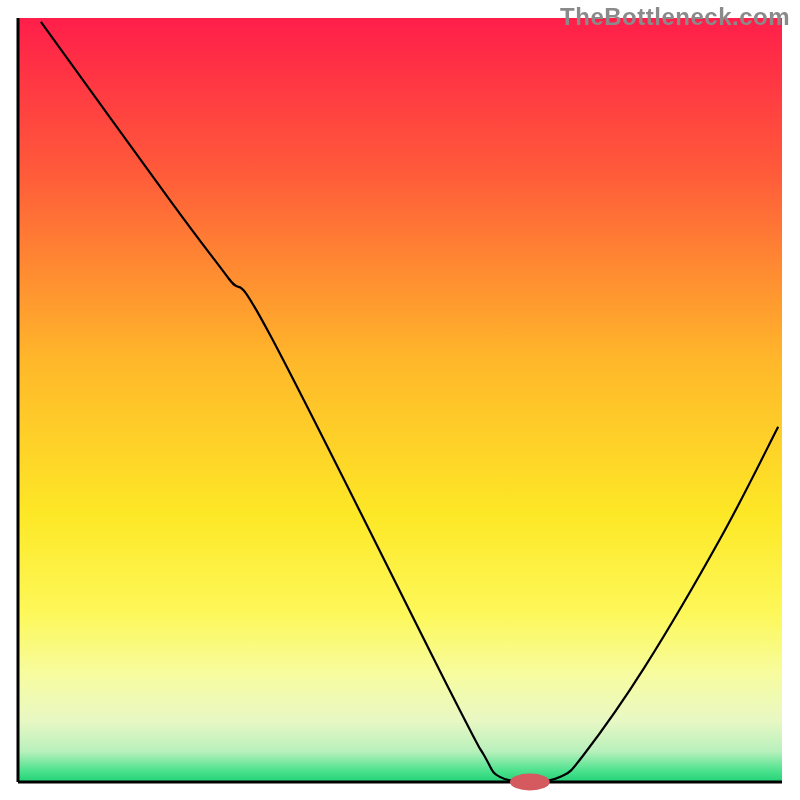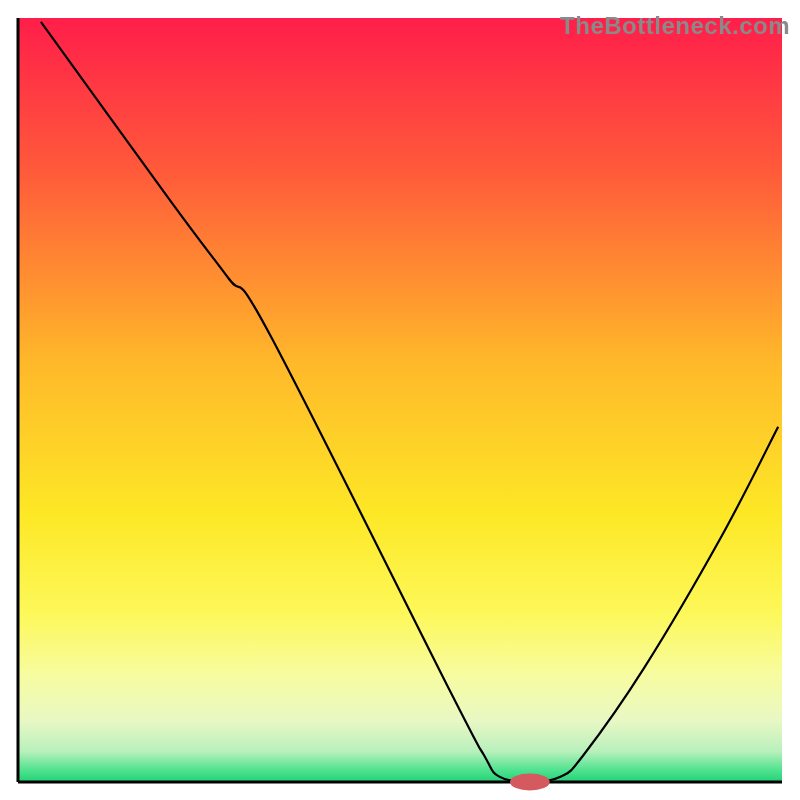--- a/index.html
+++ b/index.html
@@ -10,21 +10,21 @@
     overflow: hidden;
     background: #ffffff;
   }
   .chart-container {
     position: relative;
     width: 800px;
     height: 800px;
   }
   .watermark {
     position: absolute;
-    top: 12px;
+    top: 3px;
     right: 10px;
     font-family: Arial, sans-serif;
     font-size: 24px;
     font-weight: bold;
     color: #8a8a8a;
     letter-spacing: 0.5px;
     z-index: 10;
   }
   svg.plot {
     position: absolute;

